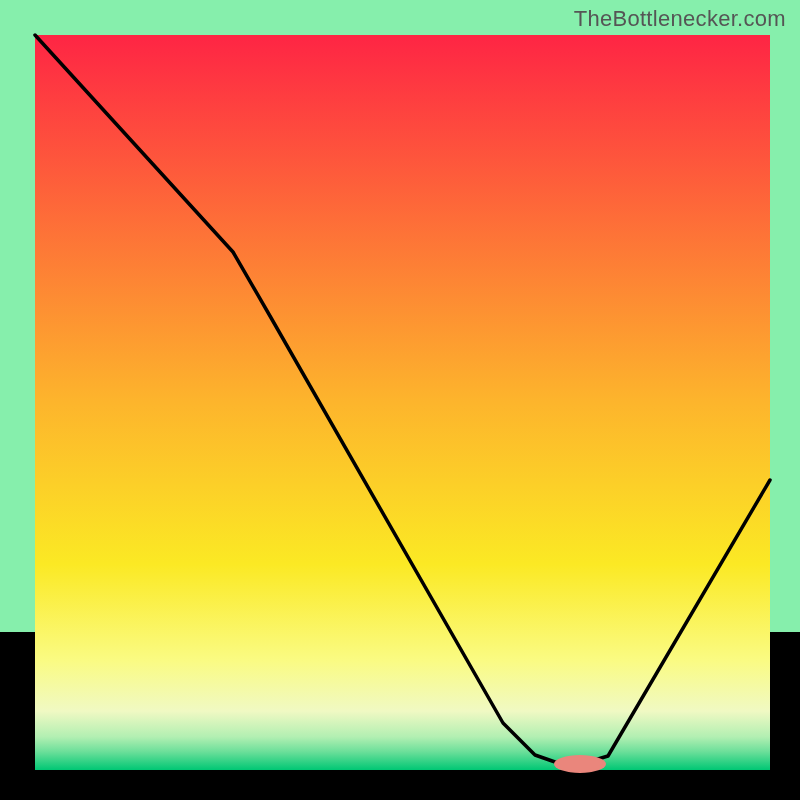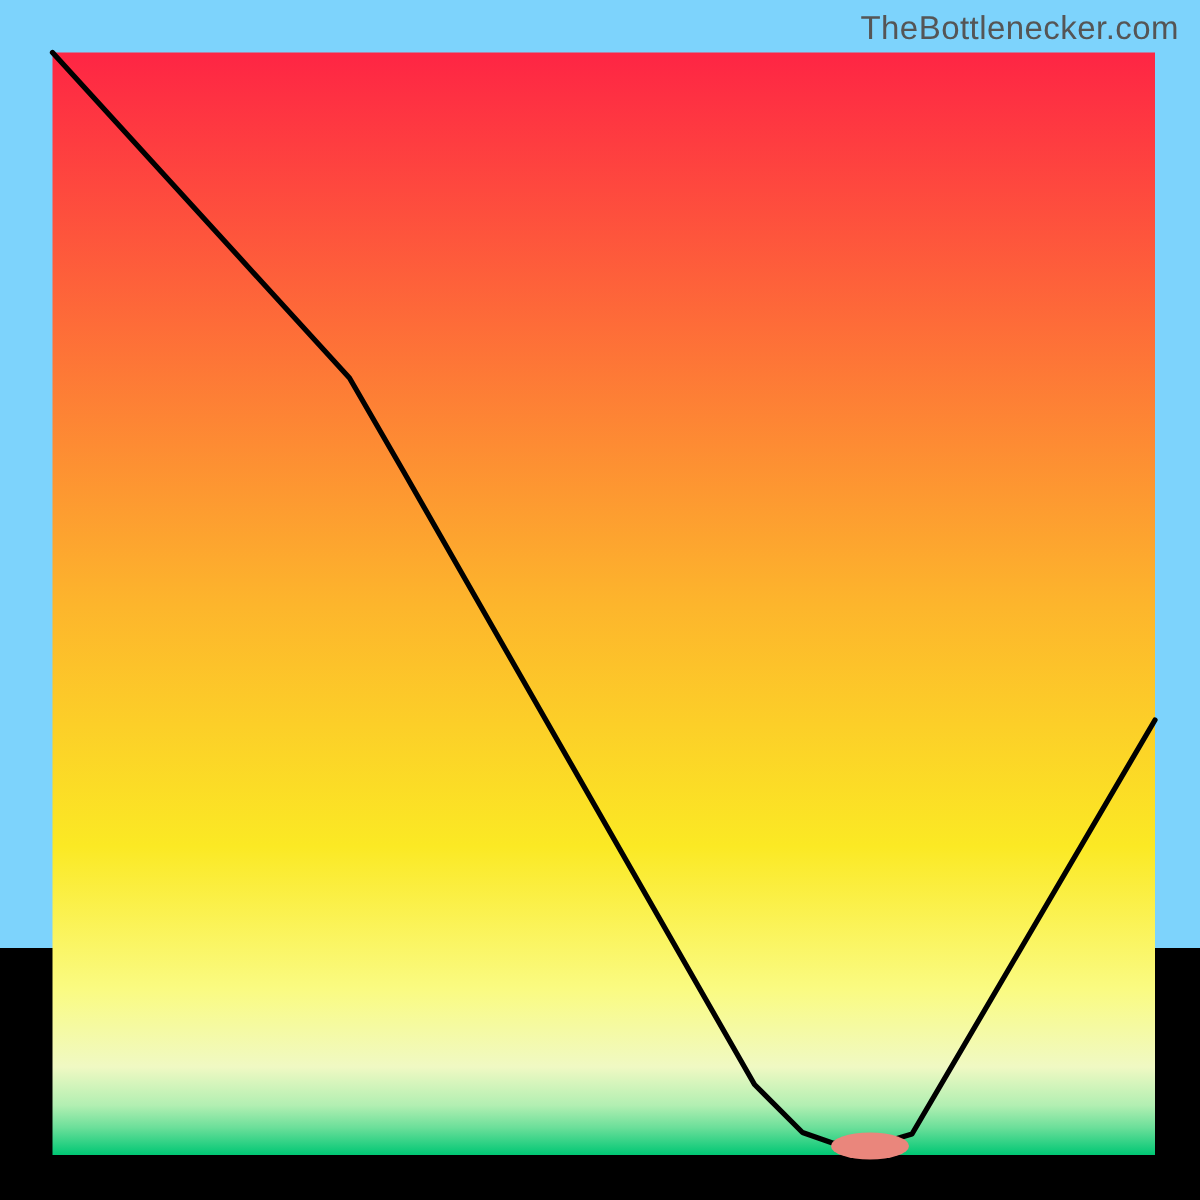--- a/index.html
+++ b/index.html
@@ -8,21 +8,21 @@
     width: 800px;
     height: 800px;
     background: #000;
     font-family: Arial, Helvetica, sans-serif;
     overflow: hidden;
   }
   .container {
     position: relative;
     width: 800px;
     height: 632px;
-    background: #7dd3fc;
+    background: #86efac;
   }
   .watermark {
     position: absolute;
     top: 6px;
     right: 14px;
     color: #555;
     font-size: 22px;
     font-weight: 500;
     letter-spacing: 0.3px;
     z-index: 10;

